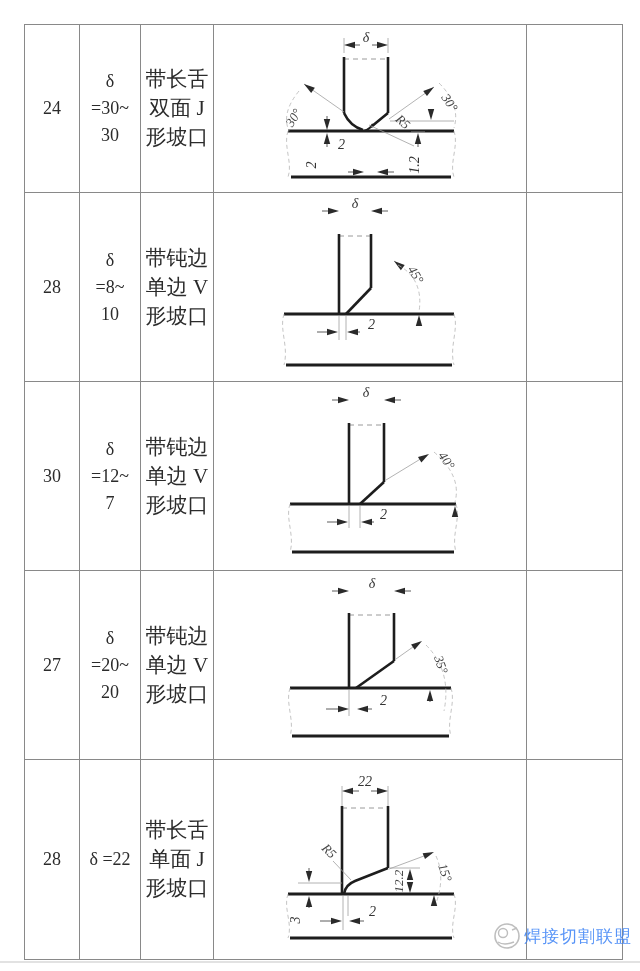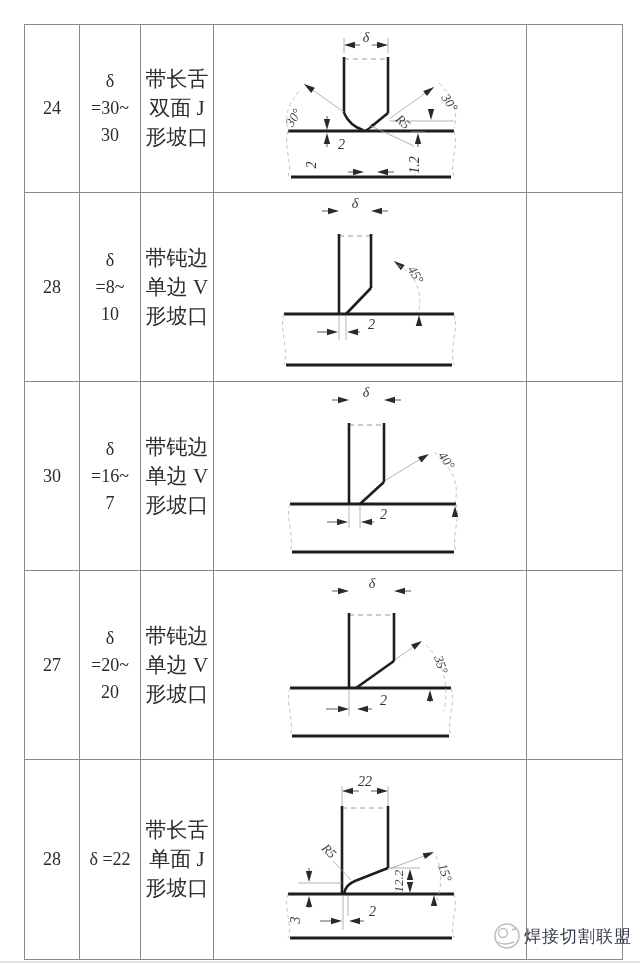--- a/index.html
+++ b/index.html
@@ -23,21 +23,21 @@
   .pl2{stroke:#1d1d1d;stroke-width:3;fill:none;}
   .hook{stroke:#1d1d1d;stroke-width:2.2;fill:none;}
   .dim{stroke:#4a4a4a;stroke-width:0.9;fill:none;}
   .thin{stroke:#9f9f9f;stroke-width:0.8;fill:none;}
   .dash{stroke:#b5b5b5;stroke-width:0.8;fill:none;stroke-dasharray:4 3;}
   .topdash{stroke:#8f8f8f;stroke-width:0.9;fill:none;stroke-dasharray:5 4;}
   .ah{fill:#2a2a2a;stroke:none;}
   .dlab{font:italic 14px "Liberation Serif", serif;fill:#333;}
   .dlab2{font:italic 13px "Liberation Serif", serif;fill:#444;}
   .wm{position:absolute;left:490px;top:920px;display:flex;align-items:center;
-      color:#0f172a;opacity:0.85;pointer-events:none;z-index:5;text-align:center;}
+      color:#3b82f6;opacity:0.85;pointer-events:none;z-index:5;text-align:center;}
   .wm-text{font-size:17px;letter-spacing:1px;white-space:nowrap;
            font-family:"Liberation Serif", serif;}
   .pagecut{position:absolute;left:0;top:961px;width:640px;height:2px;background:#e2e2e2;}
 </style>
 </head>
 <body>
 
 <div class="tbl">
 
   <div class="cell numcell">
@@ -174,21 +174,21 @@
       </g>
     </svg>
   </div>
   <div class="cell lastcol"></div>
 
   <div class="cell numcell">
     <span>30</span>
   </div>
   <div class="cell deltacell">
     <span>δ</span>
-    <span>=16~</span>
+    <span>=12~</span>
     <span>7</span>
   </div>
   <div class="cell desccell">
     <span>带钝边</span>
     <span>单边 V</span>
     <span>形坡口</span>
   </div>
   <div class="cell diagcell">
     <svg width="313" height="188" viewBox="0 0 313 188">
       <g>

